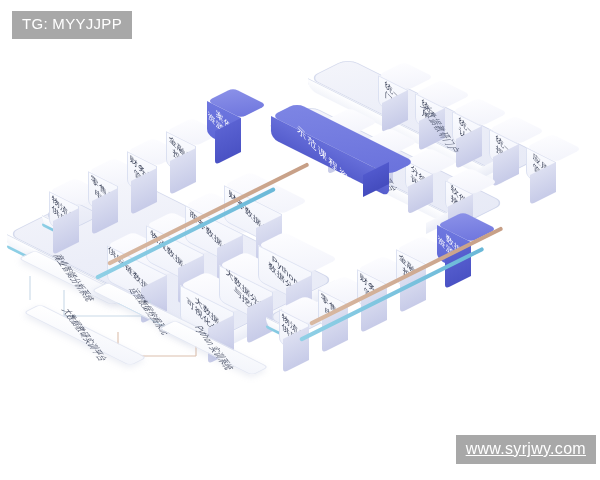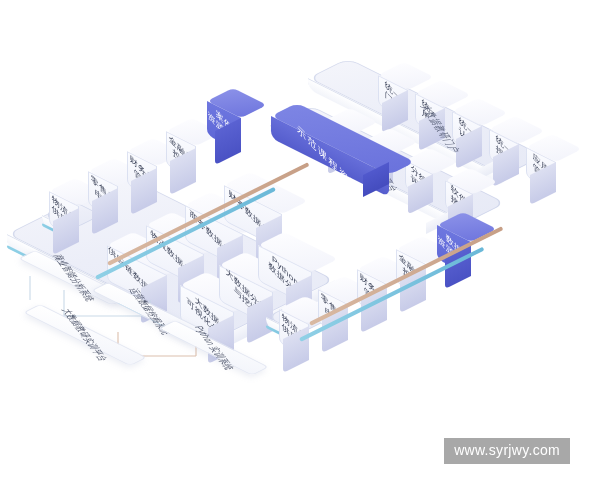--- a/index.html
+++ b/index.html
@@ -11,21 +11,21 @@
   }
   #stage{position:absolute;inset:0;}
 
   
   .wm{
     position:absolute;background:#a8a8a8;color:#ffffff;
     font-size:15px;letter-spacing:.3px;padding:4px 10px 5px 10px;
     line-height:1.25;white-space:nowrap;
   }
   #wm-tl{left:12px;top:11px;}
-  #wm-br{right:30px;bottom:16px;font-size:14px;}
+  #wm-br{right:4px;bottom:16px;font-size:16px;text-decoration:underline;}
   
   .plate{
     position:absolute;
     transform:matrix(1,0.50,-1,0.50,0,0);
     transform-origin:0 0;
   }
 
   
   .slab{position:absolute;}
   .slab .top{
@@ -412,15 +412,16 @@
   <div class="ribbon" style="left:108px;top:282px;width:98px;height:15px;">
     <span>运营数据挖掘系统</span>
   </div>
   <div class="ribbon" style="left:40px;top:304px;width:105px;height:15px;">
     <span>大数据教研实训平台</span>
   </div>
   <div class="ribbon" style="left:175px;top:320px;width:92px;height:15px;">
     <span>Python 实训系统</span>
   </div>
 
+  <div class="wm" id="wm-tl">TG: MYYJJPP</div>
   <div class="wm" id="wm-br">www.syrjwy.com</div>
 
 </div>
 
 </body></html>

